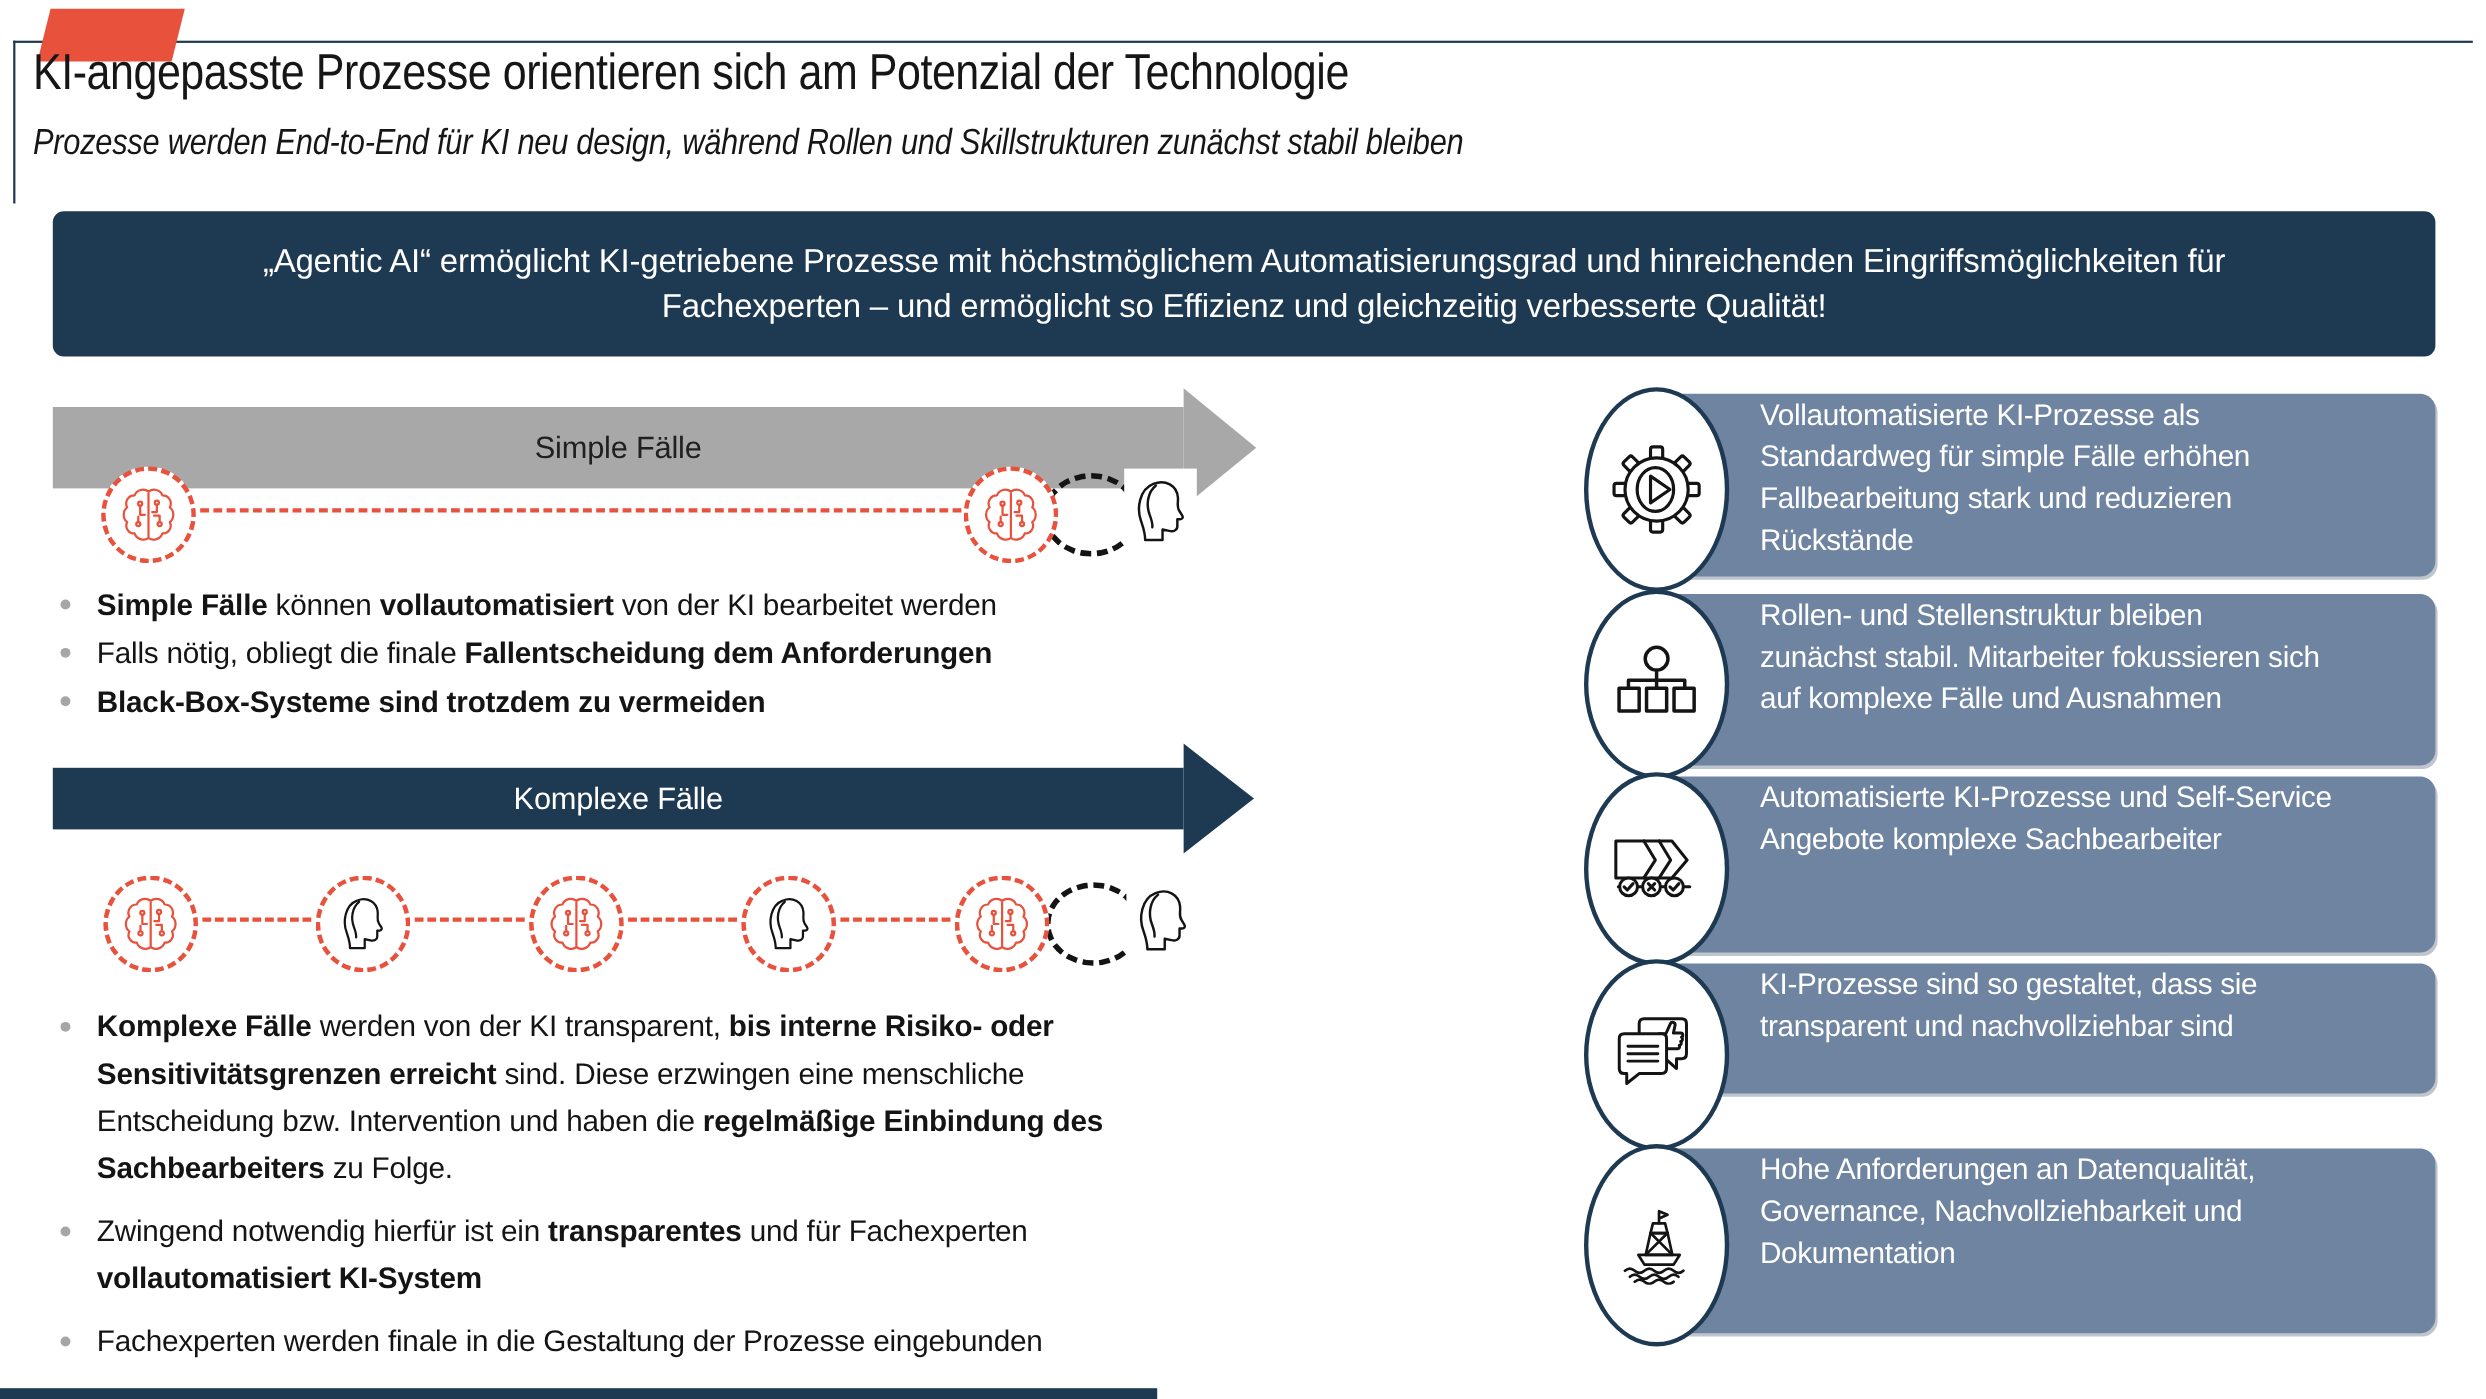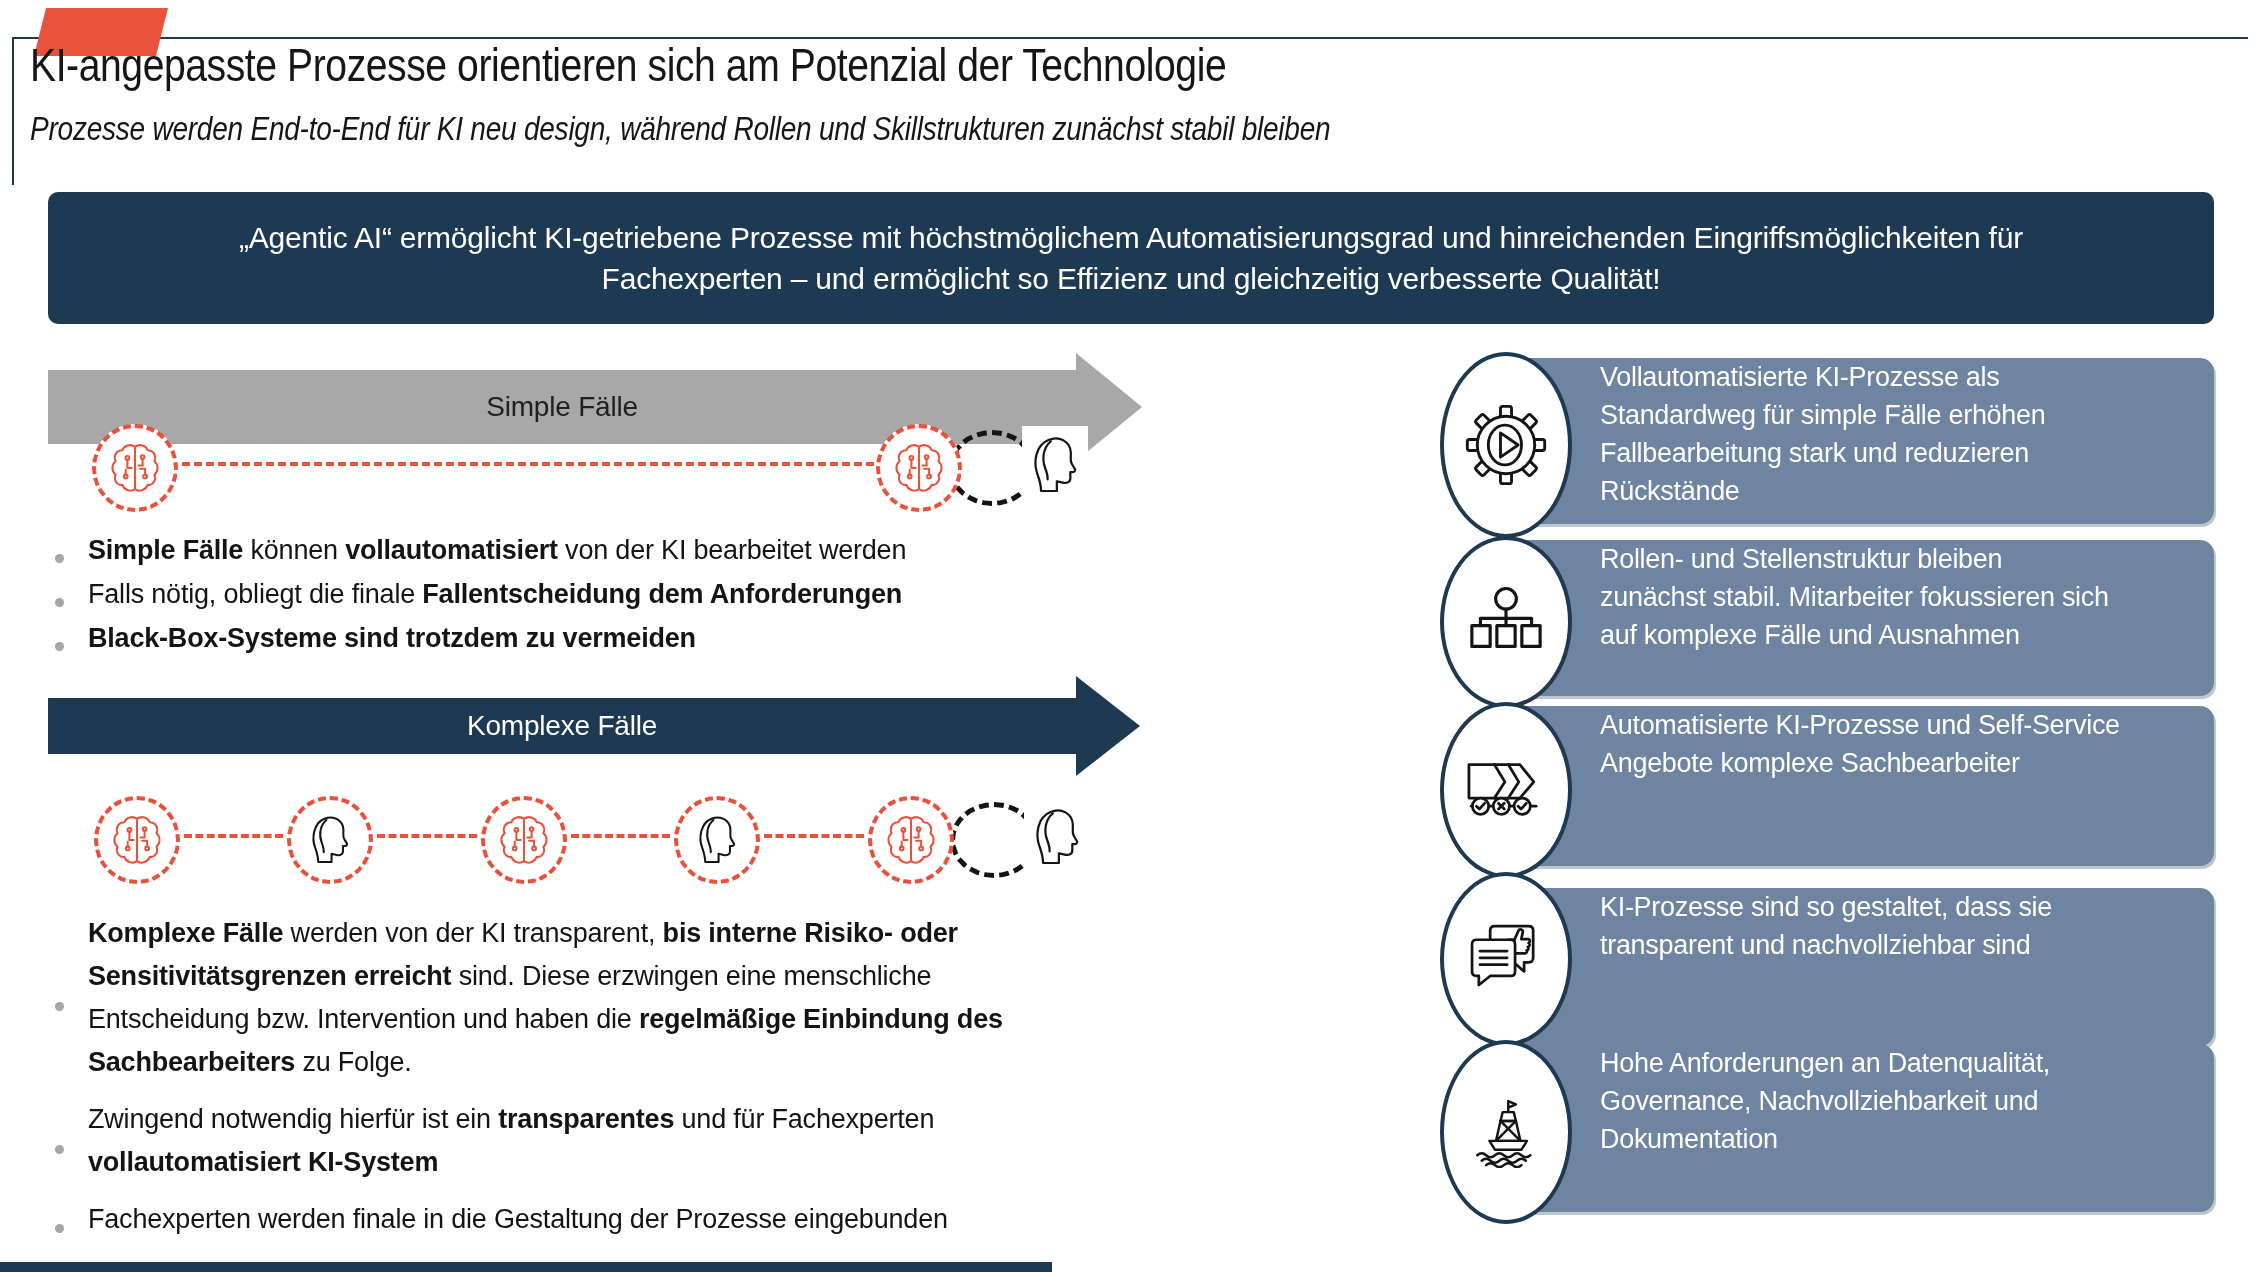--- a/index.html
+++ b/index.html
@@ -48,21 +48,21 @@
     display:flex;align-items:center;justify-content:center;background:#fff;z-index:1;
   }
   .red-conn{border-top:4px dashed #E8513C;height:0;z-index:0;}
   .black-ellipse{width:78px;height:66px;border:5px dashed #141414;border-radius:50%;z-index:0;}
   .head-box{display:flex;align-items:center;justify-content:center;background:#fff;z-index:2;}
 
   
   ul.bullets{list-style:none;margin:0;padding:0;left:55px;width:970px;}
   ul.bullets.simple{top:528px;}
   ul.bullets.complex{top:912px;}
-  ul.bullets li{display:flex;align-items:center;margin:0 0 0 0;}
+  ul.bullets li{display:flex;align-items:flex-start;margin:0 0 0 0;}
   ul.bullets.complex li{margin-bottom:14px;}
   .dot{flex:0 0 auto;width:9px;height:9px;border-radius:50%;background:#A6A6A6;margin:17px 24px 0 0;}
   .btxt{font-size:27px;line-height:44px;letter-spacing:-.2px;color:#141414;}
   ul.bullets.complex .btxt{line-height:43px;}
   .b{font-weight:700;}
 
   
   .benefit-box{
     left:1500px;width:714px;background:#6E84A0;border-radius:14px;
     display:flex;align-items:flex-start;box-shadow:2px 3px 0 rgba(70,90,110,.35);
@@ -71,21 +71,21 @@
     color:#fff;font-size:27px;line-height:38px;white-space:pre;letter-spacing:-.3px;
     padding-left:100px;
   }
   .benefit-circle{
     left:1440px;width:124px;border:4px solid #1E3A52;border-radius:50%;background:#fff;z-index:2;
     display:flex;align-items:center;justify-content:center;
   }
   .r1b{top:358px;height:166px;} .r1c{top:352px;height:178px;}
   .r2b{top:540px;height:156px;} .r2c{top:536px;height:164px;}
   .r3b{top:706px;height:160px;} .r3c{top:702px;height:168px;}
-  .r4b{top:876px;height:158px;margin-top:12px;} .r4c{top:872px;height:166px;}
+  .r4b{top:876px;height:118px;} .r4c{top:872px;height:166px;}
   .r5b{top:1044px;height:168px;} .r5c{top:1040px;height:176px;}
 
   .bottom-bar{left:0;top:1262px;width:1052px;height:10px;background:#1E3A52;}
 
   svg{display:block;}
 </style>
 </head>
 <body>
 
 <div class="abs top-rule"></div>

